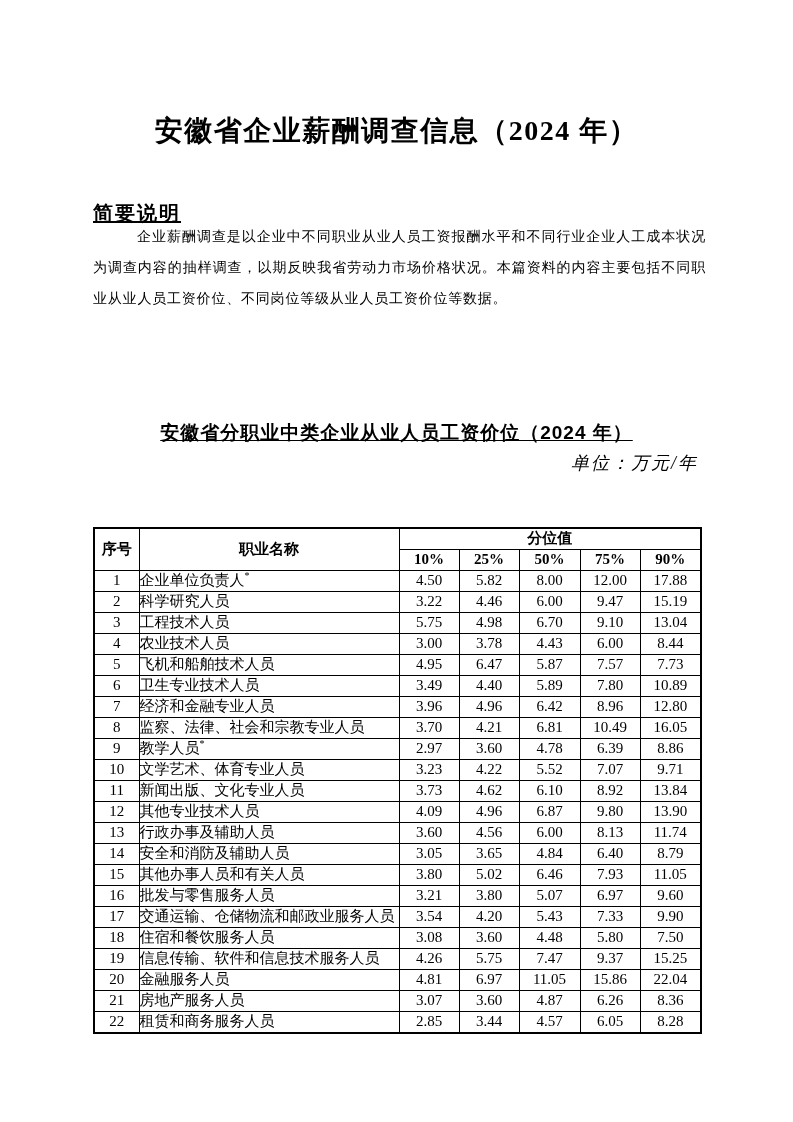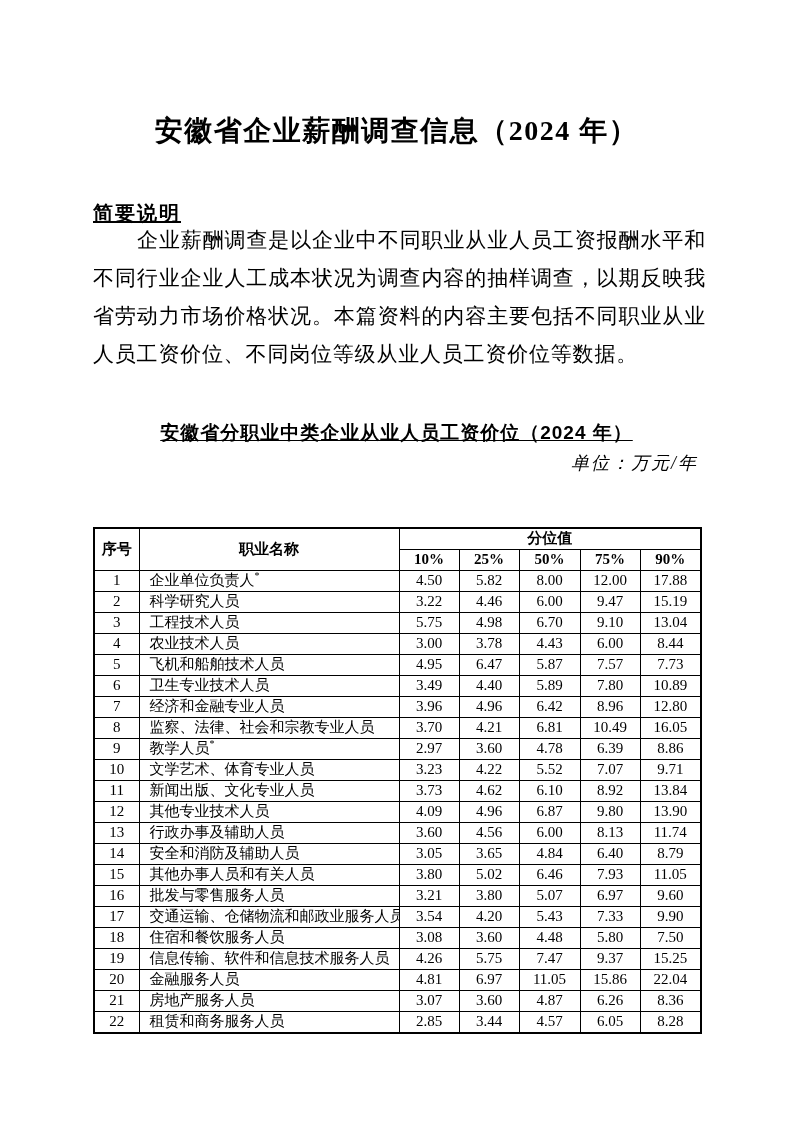--- a/index.html
+++ b/index.html
@@ -30,22 +30,22 @@
     font-weight: 600;
     letter-spacing: 2px;
     font-family: "Liberation Sans", "DejaVu Sans", sans-serif;
     text-decoration: underline;
   }
   .intro {
     position: absolute;
     top: 221px; left: 93px;
     width: 613px;
     margin: 0;
-    font-size: 21px;
-    line-height: 38px;
+    font-size: 14px;
+    line-height: 31px;
     letter-spacing: 0.8px;
     text-align: justify;
     text-indent: 44px;
     font-family: "Liberation Serif", "DejaVu Serif", serif;
   }
   .table-title {
     position: absolute;
     top: 420px; left: 0;
     width: 100%;
     text-align: center;
@@ -77,21 +77,21 @@
     border: 1px solid #000;
     padding: 0;
     height: 20px;
     font-size: 15px;
     line-height: 1.15;
     overflow: hidden;
     white-space: nowrap;
   }
   .salary th { font-weight: bold; text-align: center; }
   .salary td.c-no  { text-align: center; }
-  .salary td.c-name { text-align: left; padding-left: 10px; }
+  .salary td.c-name { text-align: left; }
   .salary td.c-val { text-align: center; }
   sup.note { font-size: 10px; line-height: 0; }
 </style>
 </head>
 <body>
 
 <div class="page">
 
   <h1 class="doc-title">安徽省企业薪酬调查信息（2024 年）</h1>
 

